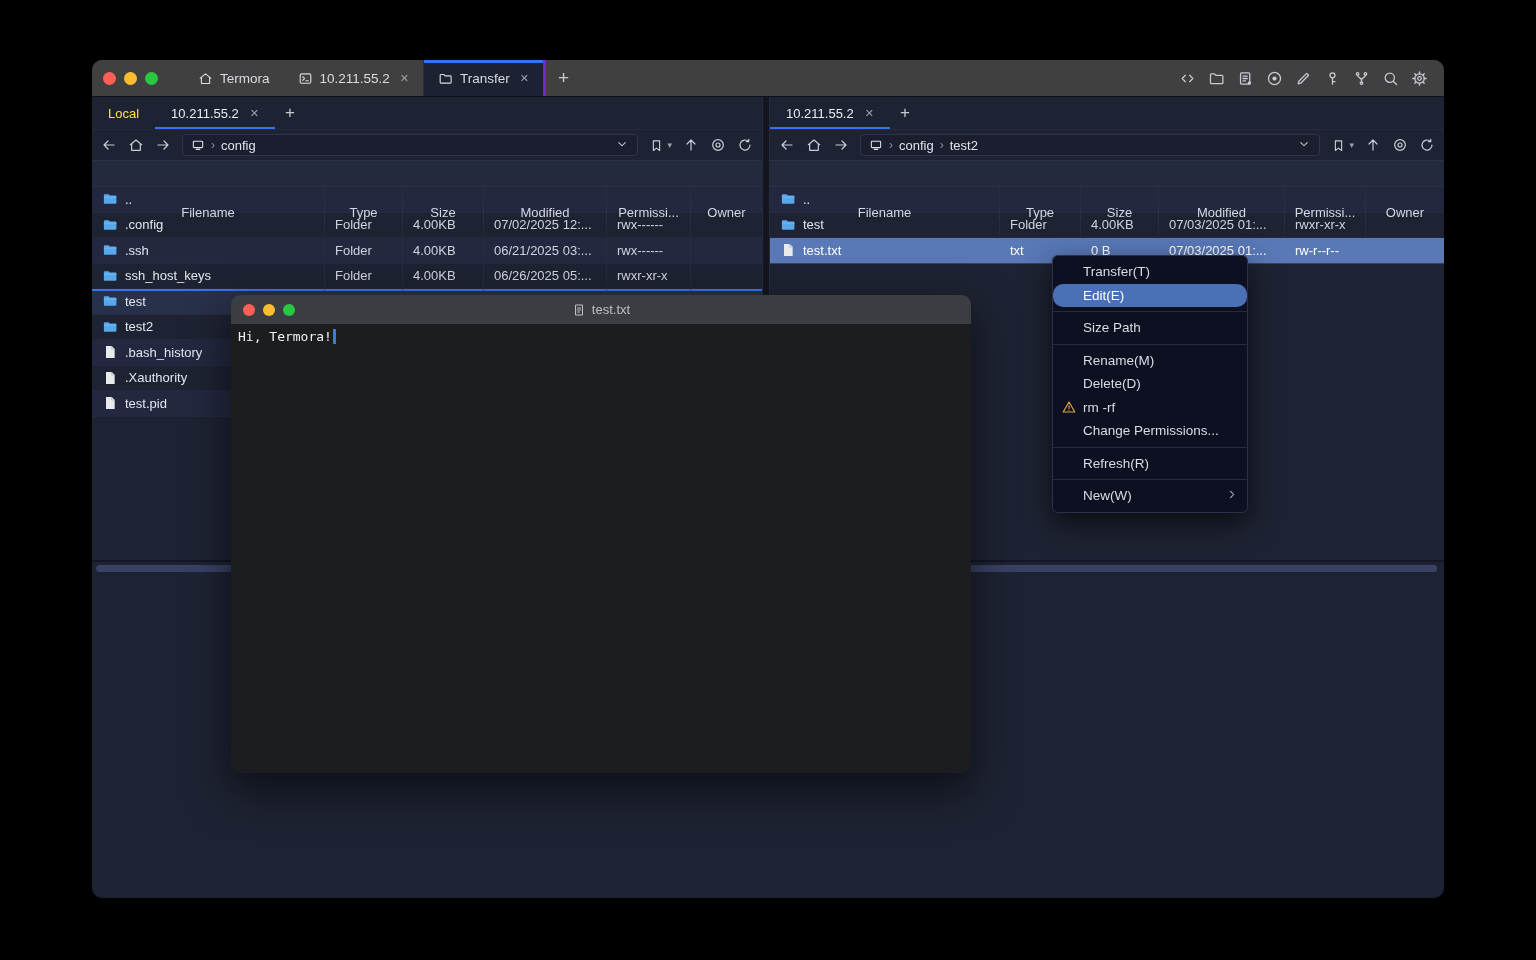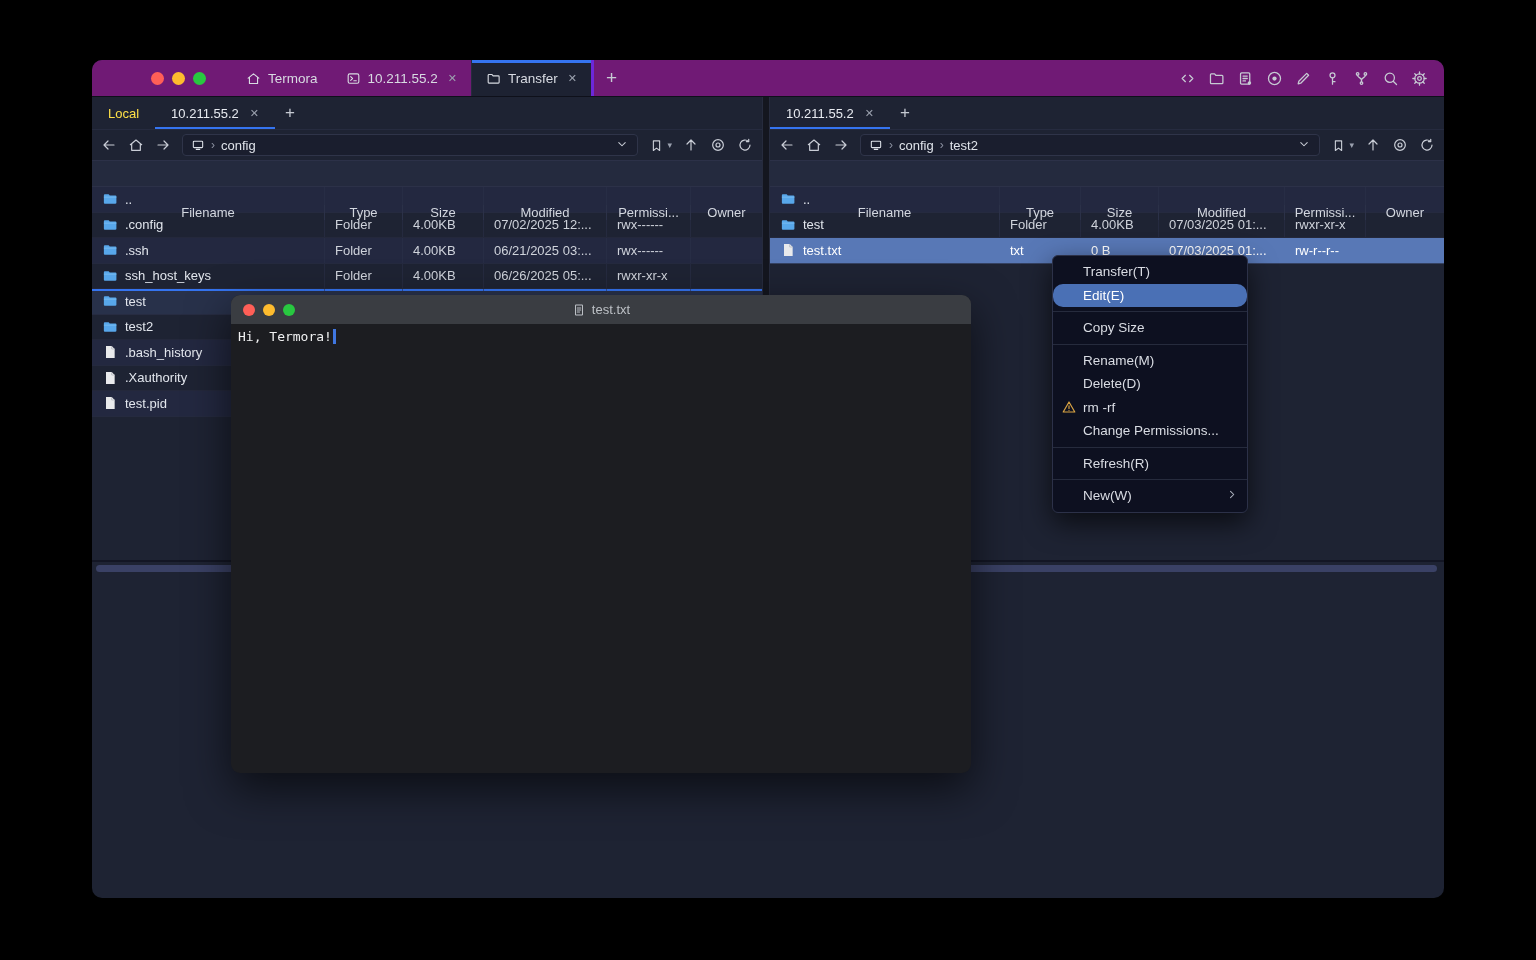--- a/index.html
+++ b/index.html
@@ -6,22 +6,22 @@
   html,body { width:1536px; height:960px; background:#000; overflow:hidden;
               font-family:"Liberation Sans", sans-serif; }
   .hidden-defs { position:absolute; width:0; height:0; overflow:hidden; }
 
   
   .app-window { position:absolute; left:92px; top:60px; width:1352px; height:838px;
     background:#1e2333; border-radius:10px; overflow:hidden;
     box-shadow:0 18px 60px rgba(0,0,0,.65); }
 
   
-  .titlebar { position:relative; height:37px; background:#701a75; display:flex; align-items:stretch;
-    border-bottom:1px solid #0e101a;padding-left:48px; }
+  .titlebar { position:relative; height:37px; background:#404040; display:flex; align-items:stretch;
+    border-bottom:1px solid #0e101a; }
   .lights { display:flex; align-items:center; gap:8px; padding:0 8px 0 11px; }
   .light { width:13px; height:13px; border-radius:50%; }
   .light.red{ background:#ff5f57; } .light.yellow{ background:#febc2e; } .light.green{ background:#28c840; }
   .tb-tab { display:flex; align-items:center; gap:7px; padding:0 14px; color:#d8dbe2;
     font-size:13.5px; position:relative; cursor:default; }
   .tb-tab.first { margin-left:18px; }
   .tb-tab.active { background:#1d2232; border-left:1px solid #262b3d; border-right:3px solid #6d28d9; }
   .tb-tab.active::before { content:""; position:absolute; left:0; right:0; top:0; height:3px; background:#3574f0; }
   .tb-close { font-size:11px; color:#9ba1ae; margin-left:3px; }
   .tb-plus { font-size:19px; color:#c6cad3; display:flex; align-items:center; padding:0 12px; }
@@ -609,21 +609,21 @@
   </div>
   <div class="ed-content">
     <span>Hi, Termora!</span><span class="cursor"></span>
   </div>
 </div>
 
 <div class="cmenu">
   <div class="mi">Transfer(T)</div>
   <div class="mi hl">Edit(E)</div>
   <div class="msep"></div>
-  <div class="mi">Copy Size</div>
+  <div class="mi">Size Path</div>
   <div class="msep"></div>
   <div class="mi">Rename(M)</div>
   <div class="mi">Delete(D)</div>
   <div class="mi">
     <span class="mi-icon">
         <svg class="ic warn s16">
           <use href="#i-warning"></use>
         </svg>
       </span>
     <span>rm -rf</span>

